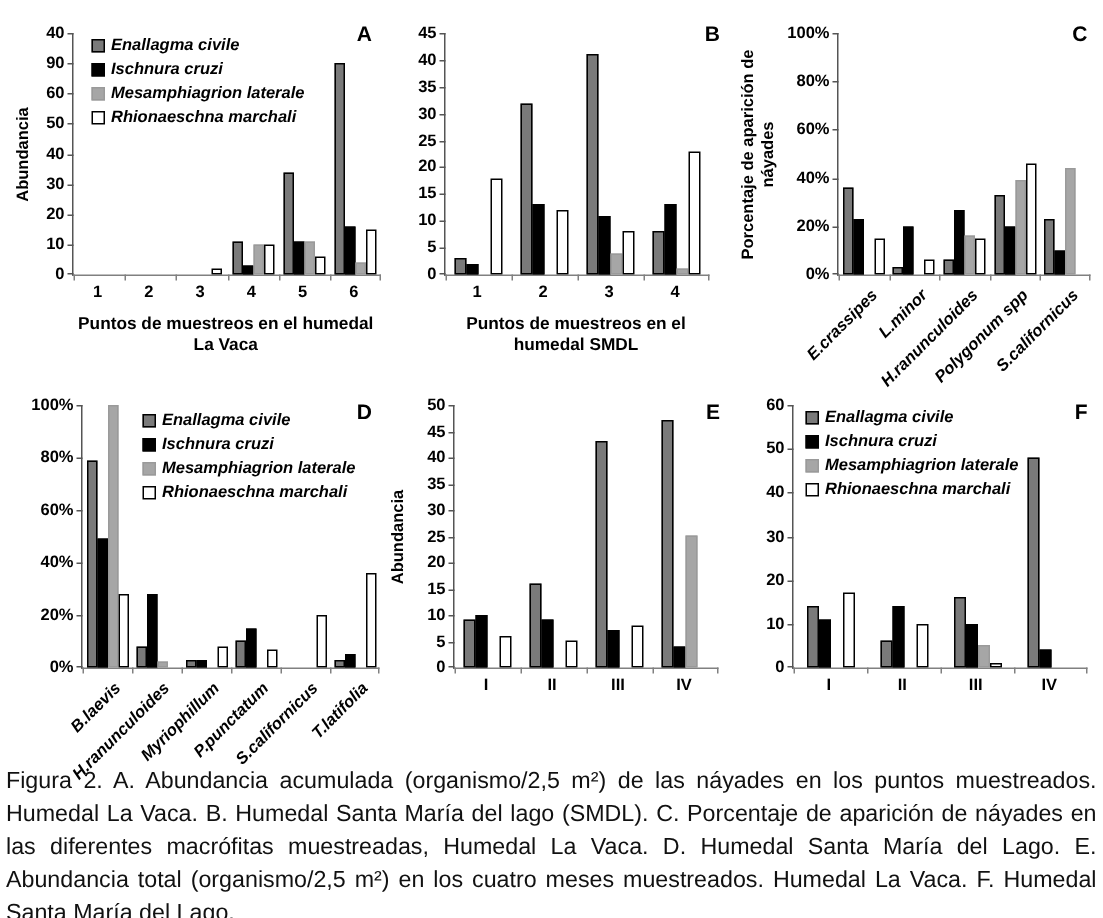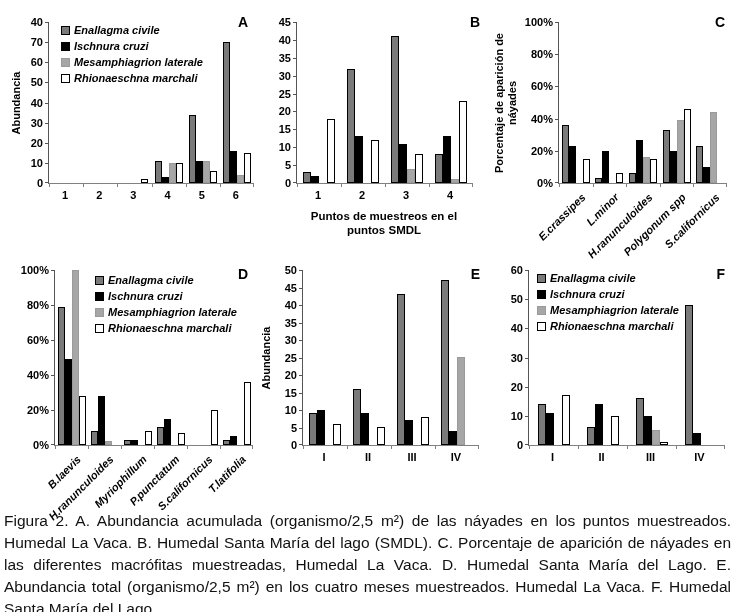--- a/index.html
+++ b/index.html
@@ -42,21 +42,21 @@
         <div class="ytick" style="top: 114.75px;">20</div>
         <div class="ytickmark" style="top: 120.75px;"></div>
         <div class="ytick" style="top: 94.625px;">30</div>
         <div class="ytickmark" style="top: 100.625px;"></div>
         <div class="ytick" style="top: 74.5px;">40</div>
         <div class="ytickmark" style="top: 80.5px;"></div>
         <div class="ytick" style="top: 54.375px;">50</div>
         <div class="ytickmark" style="top: 60.375px;"></div>
         <div class="ytick" style="top: 34.25px;">60</div>
         <div class="ytickmark" style="top: 40.25px;"></div>
-        <div class="ytick" style="top: 14.125px;">70</div>
+        <div class="ytick" style="top: 14.125px;">90</div>
         <div class="ytickmark" style="top: 20.125px;"></div>
         <div class="ytick" style="top: -6px;">40</div>
         <div class="ytickmark" style="top: 0px;"></div>
         <div class="xtickmark" style="left: 0px;"></div>
         <div class="xtickmark" style="left: 34px;"></div>
         <div class="xtickmark" style="left: 68px;"></div>
         <div class="xtickmark" style="left: 103px;"></div>
         <div class="xtickmark" style="left: 137px;"></div>
         <div class="xtickmark" style="left: 171px;"></div>
         <div class="xtickmark" style="left: 204px;"></div>
@@ -91,20 +91,22 @@
             <div class="legtext">Rhionaeschna marchali</div>
           </div>
         </div>
       </div>
       <div class="xlab" style="left: 40px; width: 34.1667px; top: 183px;">1</div>
       <div class="xlab" style="left: 74.1667px; width: 34.1667px; top: 183px;">2</div>
       <div class="xlab" style="left: 108.333px; width: 34.1667px; top: 183px;">3</div>
       <div class="xlab" style="left: 142.5px; width: 34.1667px; top: 183px;">4</div>
       <div class="xlab" style="left: 176.667px; width: 34.1667px; top: 183px;">5</div>
       <div class="xlab" style="left: 210.833px; width: 34.1667px; top: 183px;">6</div>
+      <div class="xtitle" style="left: 40px; width: 205px; top: 203px;">Puntos de muestreos en el humedal
+La Vaca</div>
     </div>
   <div class="panel" style="left:258px;top:6px;width:232px;height:246px;">
       <div class="letter">B</div>
       <div class="plot" style="left: 38px; top: 16px; width: 176px; height: 161px;">
         <div class="ytick" style="top: 155px;">0</div>
         <div class="ytickmark" style="top: 160px;"></div>
         <div class="ytick" style="top: 137.111px;">5</div>
         <div class="ytickmark" style="top: 143.111px;"></div>
         <div class="ytick" style="top: 119.222px;">10</div>
         <div class="ytickmark" style="top: 125.222px;"></div>
@@ -140,21 +142,21 @@
         <div class="bar" title="4 — Enallagma civile: 8" style="left: 138px; width: 8px; height: 29px; background: rgb(122, 122, 122); border: 1px solid rgb(0, 0, 0);"></div>
         <div class="bar" title="4 — Ischnura cruzi: 13" style="left: 146px; width: 8px; height: 47px; background: rgb(0, 0, 0); border: 1px solid rgb(0, 0, 0);"></div>
         <div class="bar" title="4 — Mesamphiagrion laterale: 1" style="left: 154px; width: 8px; height: 4px; background: rgb(166, 166, 166); border: 1px solid rgb(154, 154, 154);"></div>
         <div class="bar" title="4 — Rhionaeschna marchali: 23" style="left: 162px; width: 8px; height: 82px; background: rgb(255, 255, 255); border: 1.5px solid rgb(0, 0, 0);"></div>
       </div>
       <div class="xlab" style="left: 38px; width: 44px; top: 183px;">1</div>
       <div class="xlab" style="left: 82px; width: 44px; top: 183px;">2</div>
       <div class="xlab" style="left: 126px; width: 44px; top: 183px;">3</div>
       <div class="xlab" style="left: 170px; width: 44px; top: 183px;">4</div>
       <div class="xtitle" style="left: 38px; width: 176px; top: 203px;">Puntos de muestreos en el
-puntos SMDL</div>
+humedal SMDL</div>
     </div>
   <div class="panel" style="left:492px;top:6px;width:243px;height:246px;">
       <div class="letter">C</div>
       <div class="ytitle" style="left: 14px; top: 96.5px;">Porcentaje de aparición de
 náyades</div>
       <div class="plot" style="left: 66px; top: 16px; width: 168px; height: 161px;">
         <div class="ytick" style="top: 155px;">0%</div>
         <div class="ytickmark" style="top: 160px;"></div>
         <div class="ytick" style="top: 122.8px;">20%</div>
         <div class="ytickmark" style="top: 128.8px;"></div>

